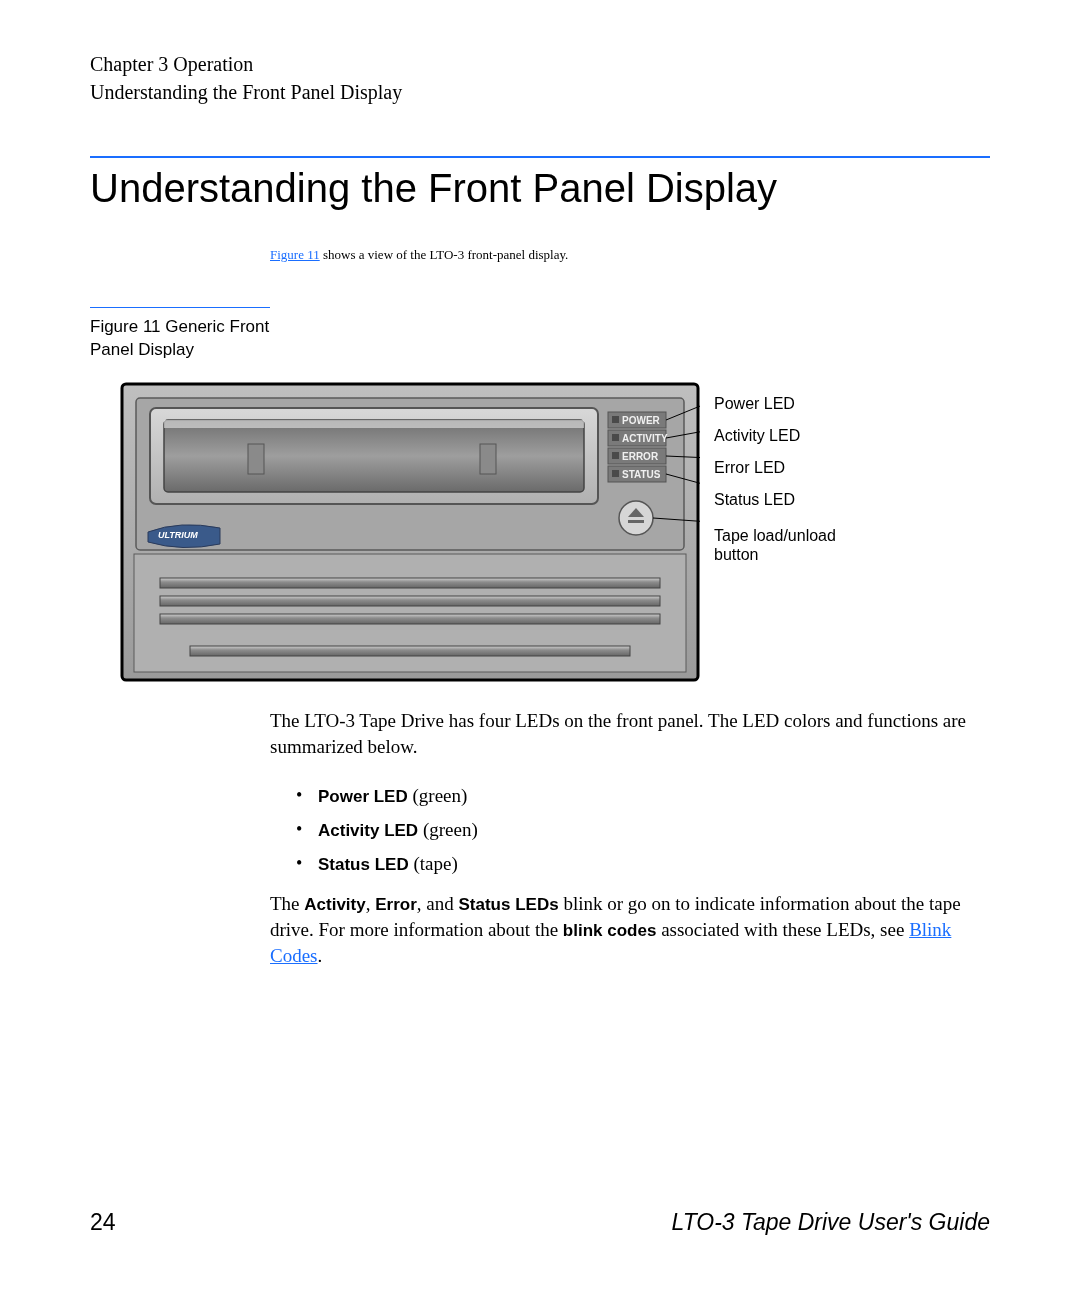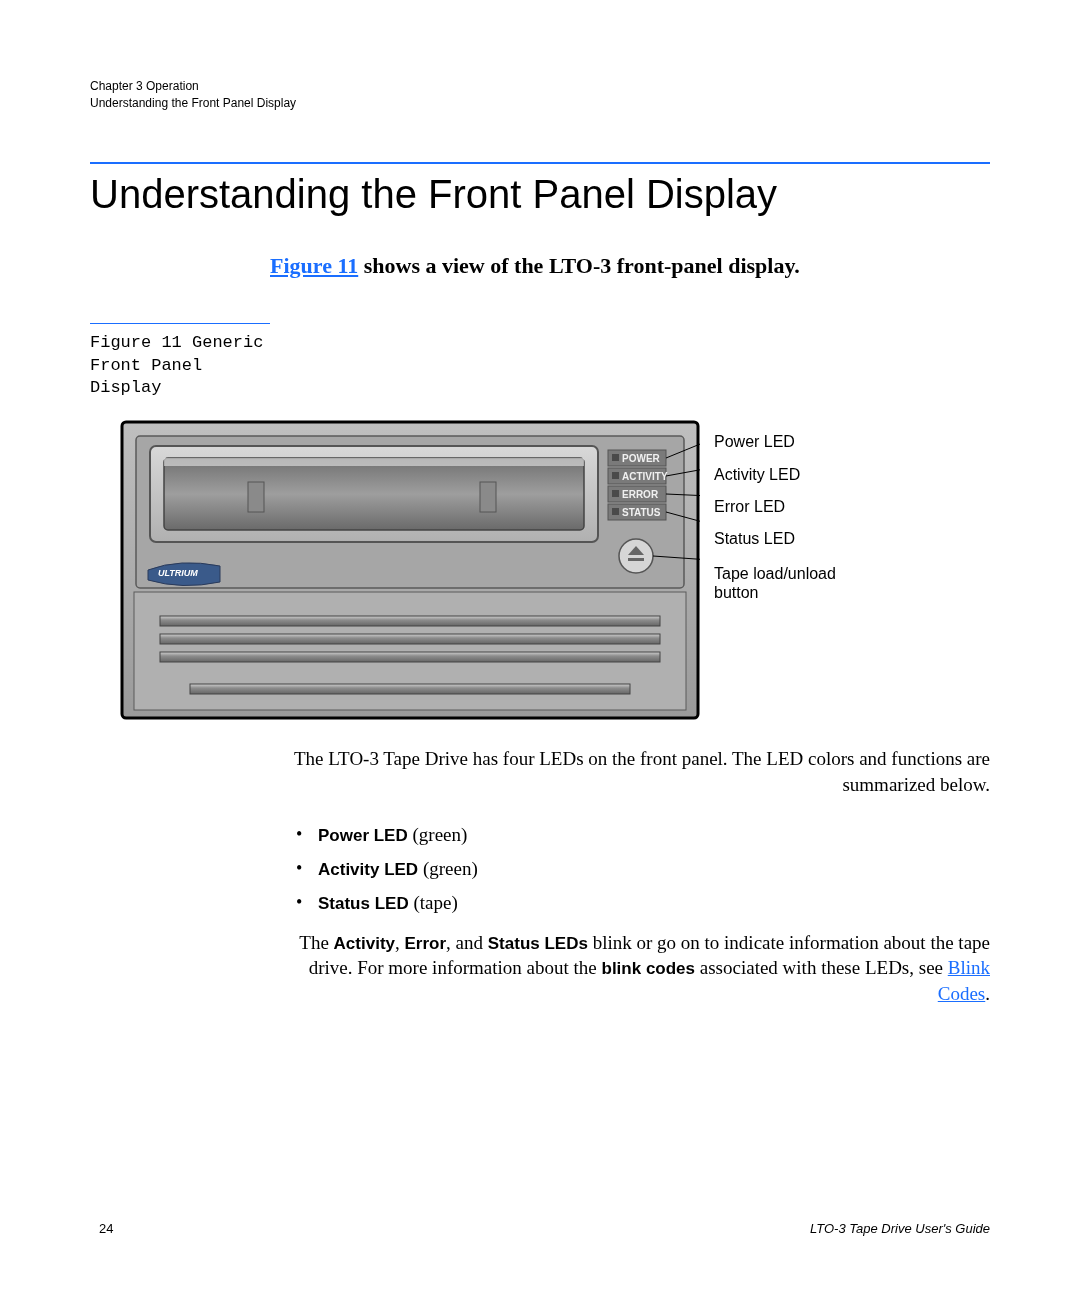--- a/index.html
+++ b/index.html
@@ -6,53 +6,51 @@
   body {
     width: 1080px;
     height: 1296px;
     background: #ffffff;
     font-family: Georgia, 'Times New Roman', serif;
     color: #000;
     position: relative;
     padding: 50px 90px 60px 90px;
   }
   .header {
-    font-family: Liberation Sans, sans-serif;
-    font-size: 12px;
+    font-family: Liberation Serif, serif;
+    font-size: 20px;
     line-height: 1.4;
     margin-bottom: 50px;
-    margin-top: 28px;
   }
   .hr {
     border: none;
     border-top: 2px solid #1a6eff;
     margin-bottom: 8px;
   }
   .title {
     font-family: Arial, Helvetica, sans-serif;
     font-size: 40px;
     font-weight: normal;
     margin-bottom: 36px;
   }
   .intro {
     margin-left: 180px;
-    font-size: 22px;
+    font-size: 13px;
     margin-bottom: 44px;
-    font-weight: bold;
   }
   .figref {
     color: #1a6eff;
     text-decoration: underline;
     cursor: pointer;
   }
   .caption-block {
     border-top: 1px solid #1a6eff;
     width: 180px;
     padding-top: 8px;
-    font-family: Liberation Mono, monospace;
+    font-family: Liberation Sans, sans-serif;
     font-size: 17px;
     line-height: 1.35;
     margin-bottom: 20px;
   }
   .figure-row {
     display: flex;
     align-items: flex-start;
     gap: 14px;
     margin-left: 30px;
     margin-bottom: 26px;
@@ -64,21 +62,21 @@
     font-size: 16px;
     padding-top: 12px;
   }
   .label-item { margin-bottom: 13px; line-height: 1.2; }
   .label-item.btn { margin-top: 16px; }
   .body-text {
     margin-left: 180px;
     font-size: 19px;
     line-height: 1.35;
   }
-  .body-text p { margin-bottom: 12px; text-align: right; }
+  .body-text p { margin-bottom: 12px; }
   .led-list {
     list-style: none;
     margin: 24px 0 14px 26px;
   }
   .led-list li {
     margin-bottom: 8px;
     position: relative;
     padding-left: 22px;
   }
   .led-list li::before {
@@ -94,24 +92,24 @@
     font-size: 17px;
   }
   .body-text .inline-bold {
     font-family: Arial, Helvetica, sans-serif;
     font-weight: bold;
     font-size: 17px;
   }
   .footer {
     position: absolute;
     bottom: 60px;
-    left: 99px;
+    left: 90px;
     right: 90px;
     font-family: Arial, Helvetica, sans-serif;
-    font-size: 13px;
+    font-size: 23px;
   }
   .footer .pg { float: left; }
   .footer .ft { text-align: right; font-style: italic; }
 </style>
 </head>
 <body>
 
 <div class="header">
   <div>Chapter 3  Operation</div>
   <div>Understanding the Front Panel Display</div>

